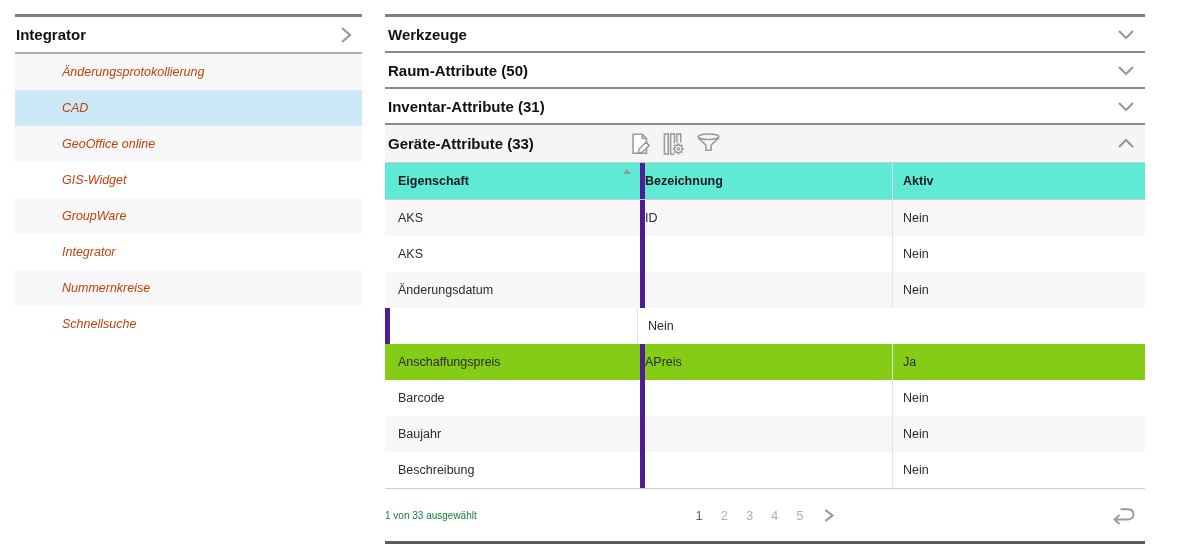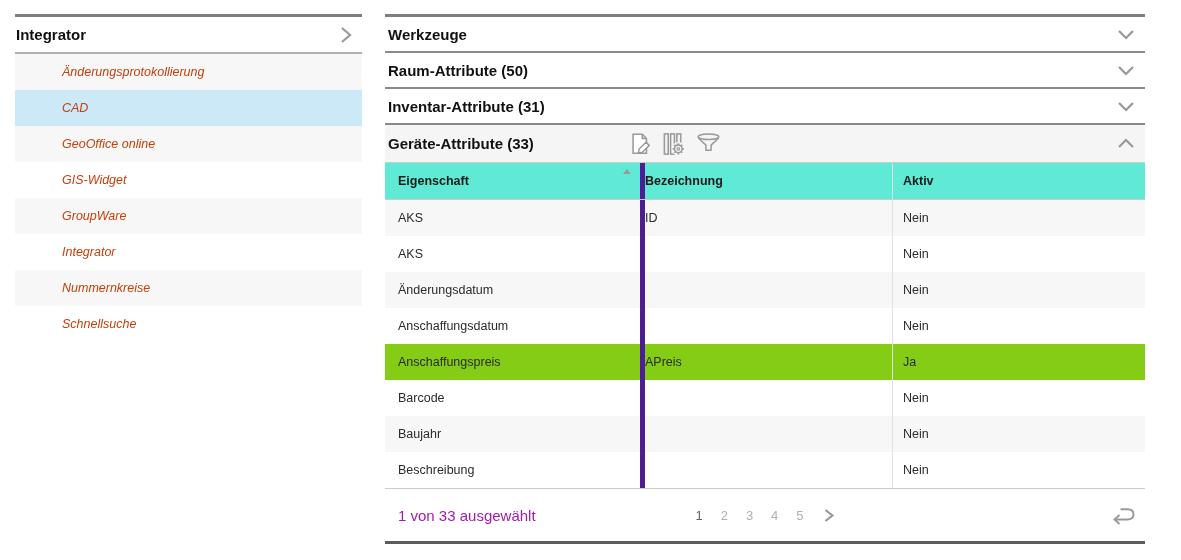--- a/index.html
+++ b/index.html
@@ -43,21 +43,21 @@
              border-left:4px solid transparent; border-right:4px solid transparent;
              border-bottom:5px solid #9a9a9a; cursor:pointer; }
   .grid-row { display:flex; height:36px; color:#2b2b2b; cursor:pointer; }
   .grid-row.alt { background:#f7f7f7; }
   .grid-row.selected { background:#84cc16; }
   .grid-body { border-bottom:1px solid #ccc; }
 
   
   .grid-footer { position:relative; height:55px; display:flex; align-items:center;
                  border-bottom:3px solid #5c5c5c; }
-  .selection-text { margin-left:13px; font-size:15px; color:#a21caf; }
+  .selection-text { font-size:10px; color:#15803d; }
   .pagination { position:absolute; left:50%; transform:translateX(-50%);
                 display:flex; align-items:center; gap:18px; font-size:13px; color:#b0b0b0; }
   .page { cursor:pointer; }
   .page.current { color:#636363; }
   .page-next { margin-left:2px; cursor:pointer; }
   .return-btn { position:absolute; right:8px; top:50%; transform:translateY(-50%); cursor:pointer; }
 </style>
 </head>
 <body>
 
@@ -161,21 +161,20 @@
           <div class="cell col1">AKS</div>
           <div class="cell col2"></div>
           <div class="cell col3">Nein</div>
         </div>
         <div class="grid-row alt">
           <div class="cell col1">Änderungsdatum</div>
           <div class="cell col2"></div>
           <div class="cell col3">Nein</div>
         </div>
         <div class="grid-row">
-          <div class="cell col1">Anschaffungsdatum</div>
           <div class="cell col2"></div>
           <div class="cell col3">Nein</div>
         </div>
         <div class="grid-row selected">
           <div class="cell col1">Anschaffungspreis</div>
           <div class="cell col2">APreis</div>
           <div class="cell col3">Ja</div>
         </div>
         <div class="grid-row">
           <div class="cell col1">Barcode</div>

